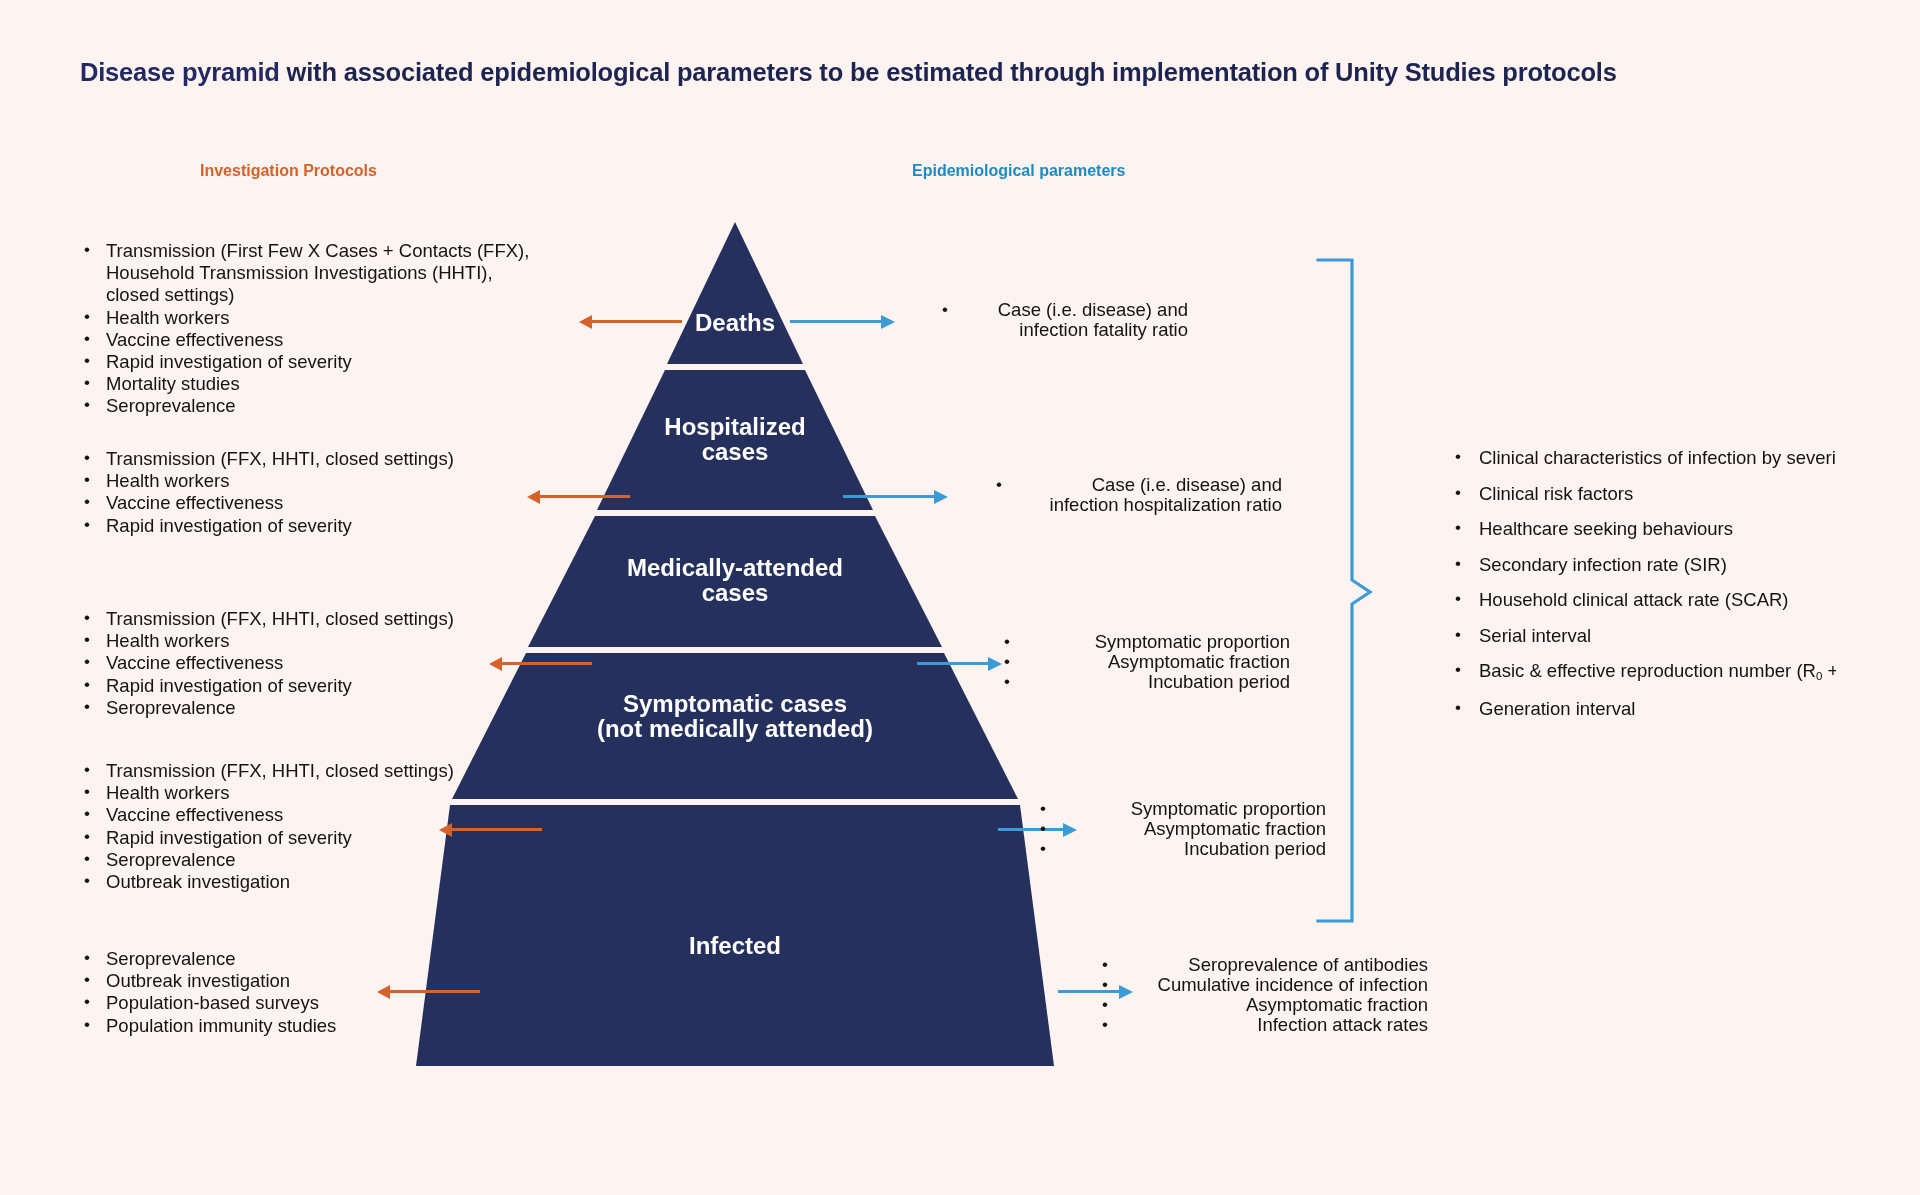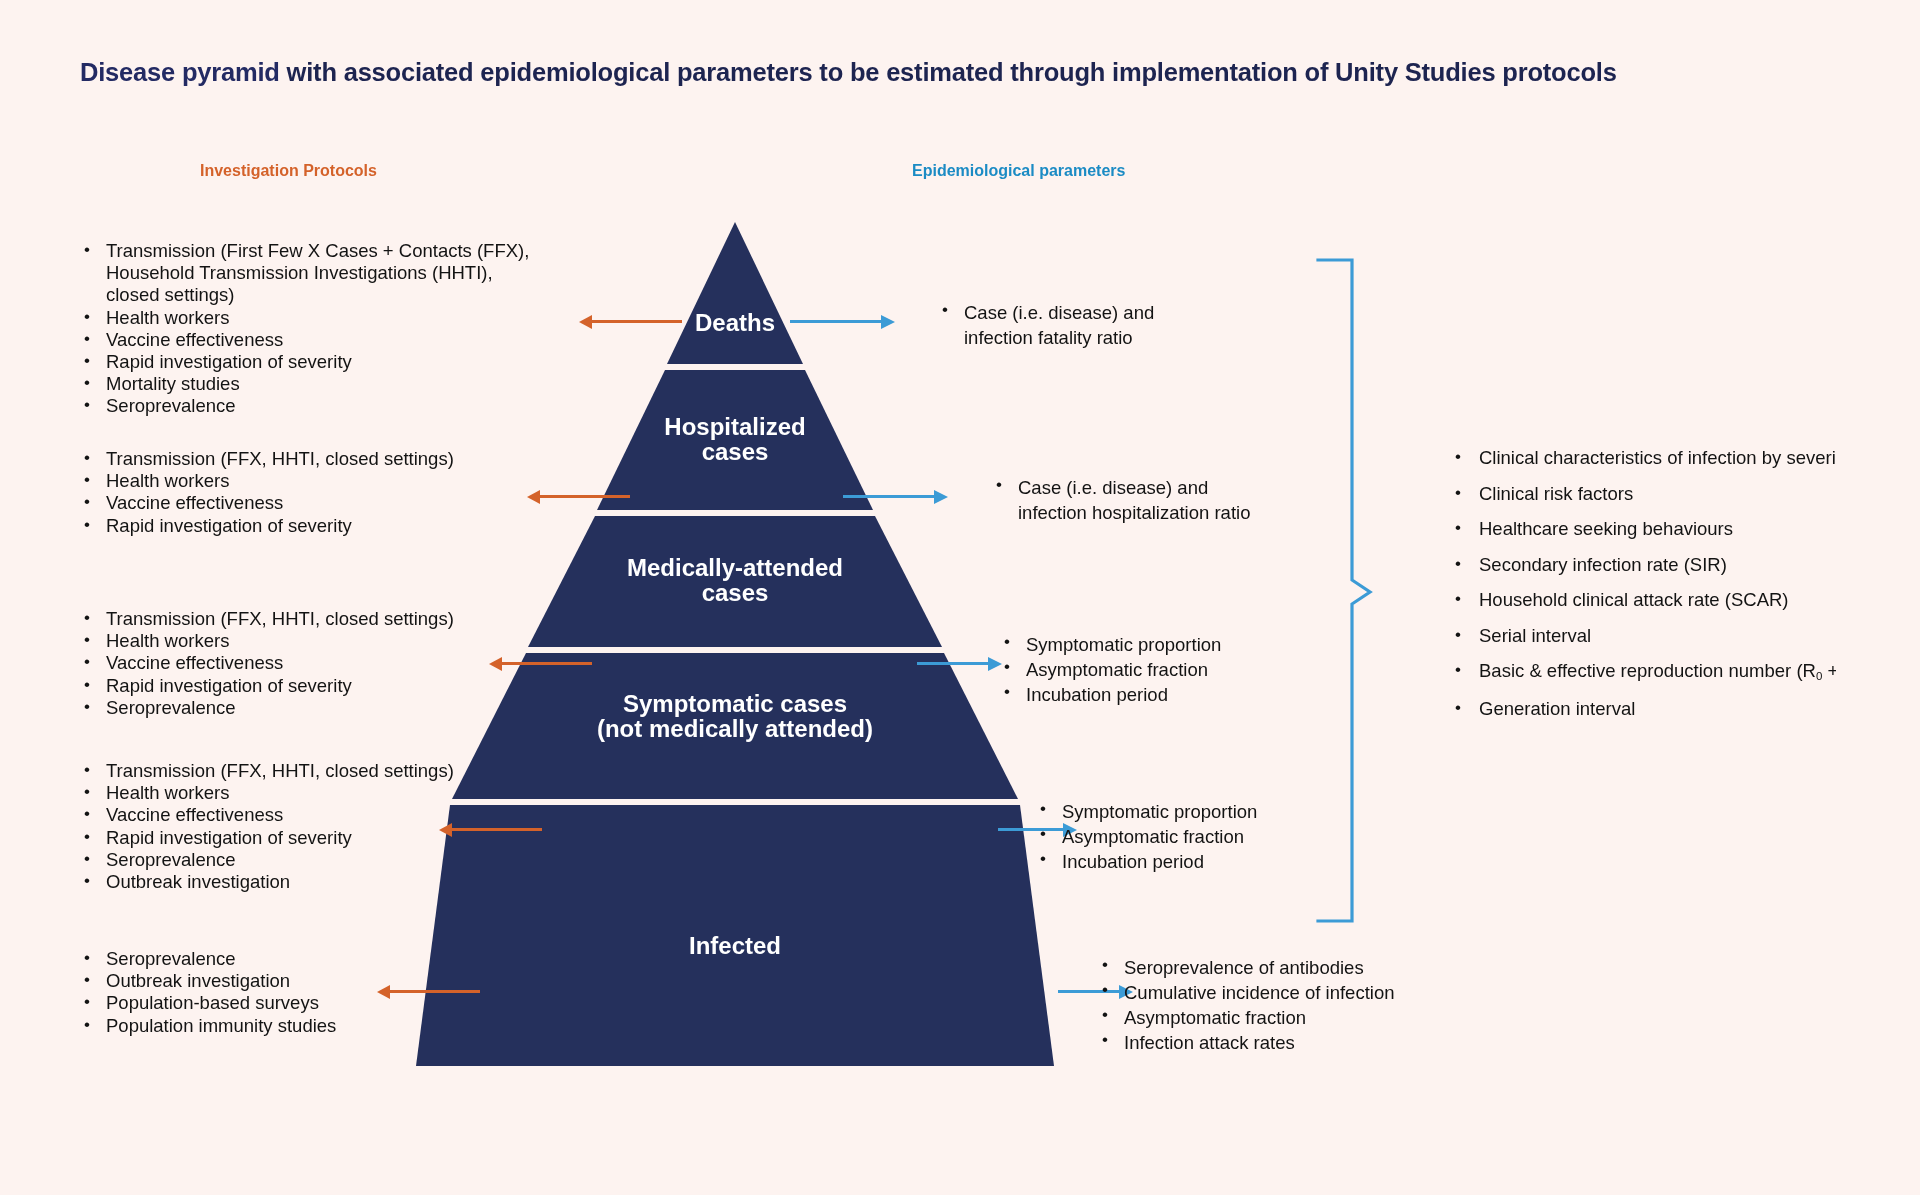--- a/index.html
+++ b/index.html
@@ -72,21 +72,21 @@
     font-size: 17px;
     line-height: 22.5px;
     color: #131313;
   }
 
   
   .proto-block { left: 80px; width: 470px; }
   .proto-block li { line-height: 22.2px; }
 
   
-  .param-block li { line-height: 25px; }
+  .param-block li { line-height: 20px; text-align: right; }
 
   
   #epi-list {
     left: 1447px;
     top: 447px;
     width: 500px;
   }
   #epi-list li {
     font-size: 18.5px;
     line-height: 22px;

